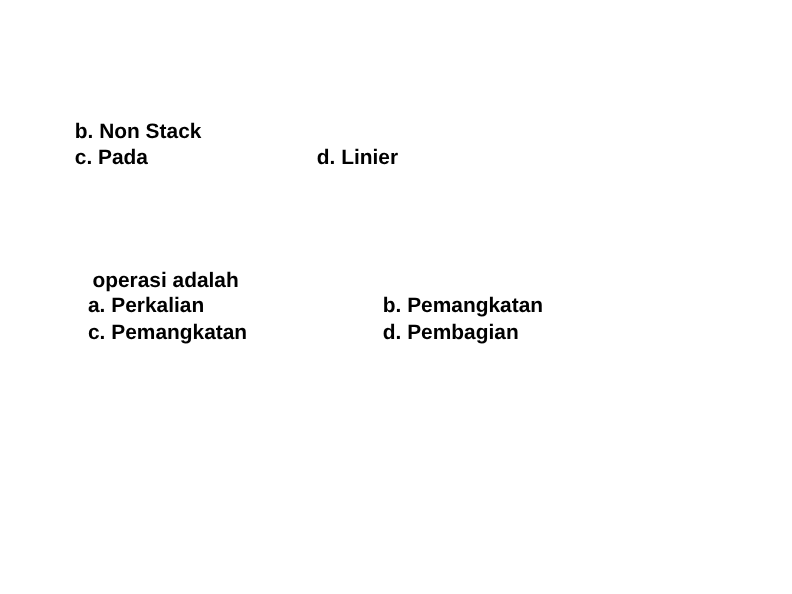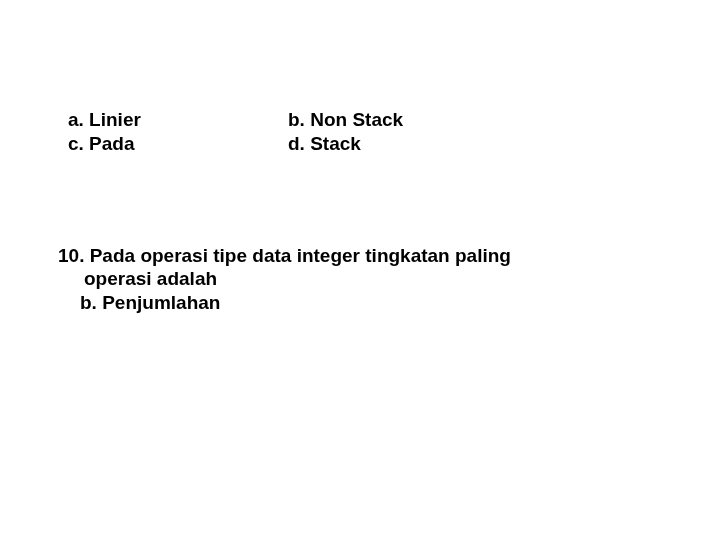--- a/index.html
+++ b/index.html
@@ -45,28 +45,31 @@
     }
     .q10 .opt-left {
       width: 268px;
     }
   </style>
 </head>
 <body>
 
 <div class="question-block q9">
   <div class="options-row">
-    <div class="opt-left">a. Linier</div>
     <div class="opt-right">b. Non Stack</div>
   </div>
   <div class="options-row">
     <div class="opt-left">c. Pada</div>
-    <div class="opt-right">d. Stack</div>
+    <div class="opt-right">d. Linier</div>
   </div>
 </div>
 
 <div class="question-block q10">
-  <div class="question-text">10. Pada operasi tipe data integer tingkatan paling</div>
   <div class="question-cont">operasi adalah</div>
   <div class="options-row">
-    <div class="opt-right">b. Penjumlahan</div>
+    <div class="opt-left">a. Perkalian</div>
+    <div class="opt-right">b. Pemangkatan</div>
+  </div>
+  <div class="options-row">
+    <div class="opt-left">c. Pemangkatan</div>
+    <div class="opt-right">d. Pembagian</div>
   </div>
 </div>
 
 </body></html>

